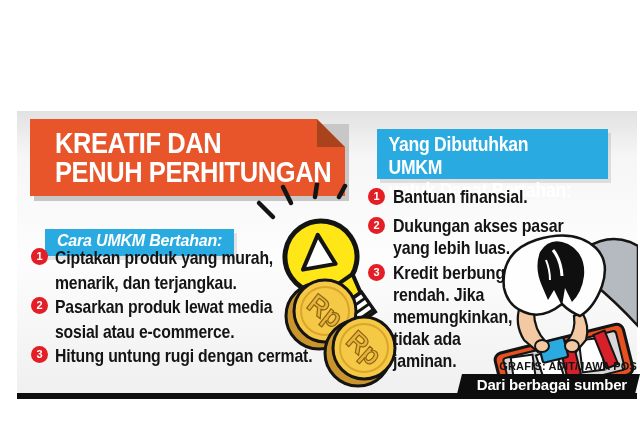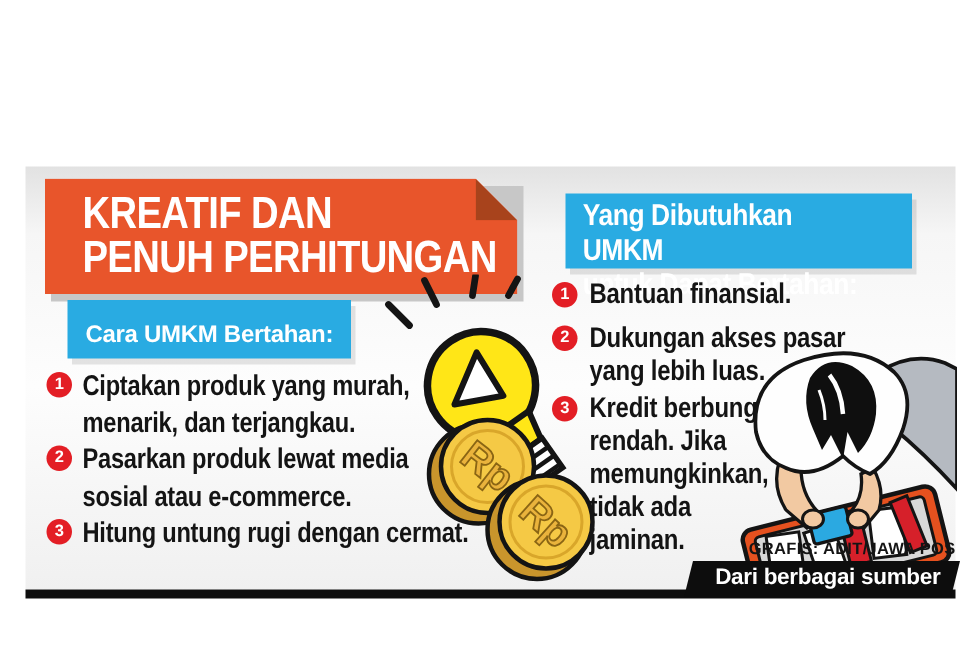--- a/index.html
+++ b/index.html
@@ -28,21 +28,21 @@
   .banner-text{
     position:absolute;left:25px;top:9px;color:#ffffff;font-weight:bold;font-size:30px;
     line-height:29px;letter-spacing:-0.5px;transform:scaleX(0.85);transform-origin:0 0;
     white-space:nowrap;
   }
   
   .badge{
     background:#29abe2;color:#ffffff;font-weight:bold;position:absolute;
     box-shadow:3px 4px 0 rgba(0,0,0,0.10);
   }
-  .badge-left{left:28px;top:89px;height:24px;padding:15px 12px 0 12px;font-size:16px;letter-spacing:-0.2px;}
+  .badge-left{left:28px;top:118px;height:24px;padding:3px 12px 0 12px;font-size:16px;letter-spacing:-0.2px;font-style:italic;}
   .badge-right{left:360px;top:18px;width:231px;height:50px;}
   .badge-right .badge-inner{
     display:block;padding:4px 0 0 13px;font-size:20px;line-height:23px;letter-spacing:-0.3px;
     white-space:pre-line;transform:scaleX(0.88);transform-origin:0 0;
   }
   
   .num-circle{
     position:absolute;width:17px;height:17px;border-radius:50%;background:#e31e25;
     color:#ffffff;font-size:11px;font-weight:bold;line-height:17px;text-align:center;
   }

